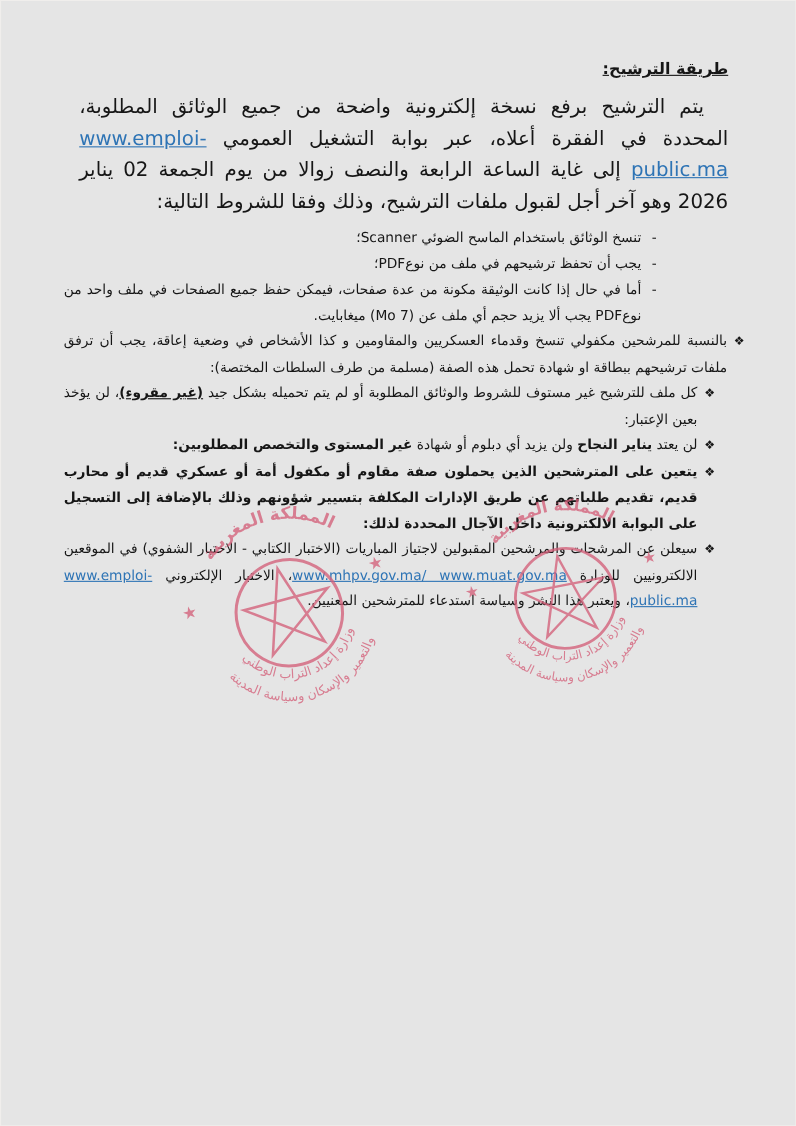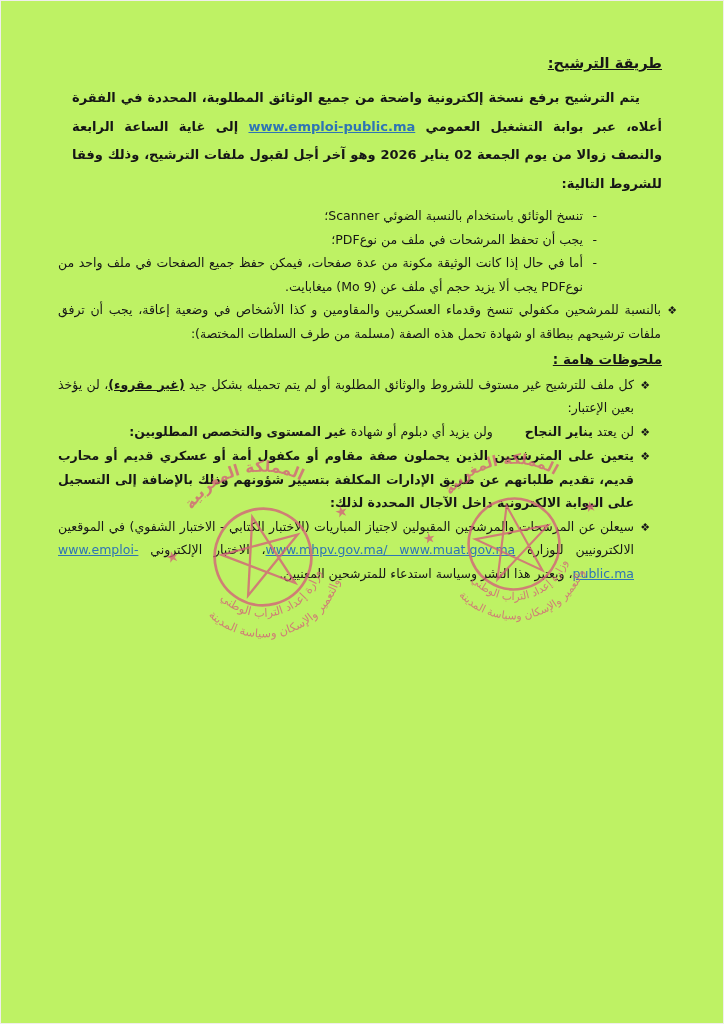--- a/index.html
+++ b/index.html
@@ -1,83 +1,82 @@
 <!DOCTYPE html>
 <html lang="ar"><head>
 <meta charset="utf-8">
 <style>
   html,body{margin:0;padding:0;}
   body{
     width:724px;height:1024px;background:#ffffff;overflow:hidden;
     font-family:"DejaVu Sans", sans-serif;color:#161616;
   }
-  .page{position:relative;width:724px;height:1024px;background:#bef264;box-shadow:inset 0 0 0 1px #f0eeec;}
+  .page{position:relative;width:724px;height:1024px;background:#e5e5e5;box-shadow:inset 0 0 0 1px #f0eeec;}
   .content{
     position:absolute;top:50px;right:62px;width:604px;
     direction:rtl;text-align:justify;
   }
   .doc-title{
     font-size:14.5px;font-weight:bold;text-decoration:underline;
     margin:0 0 8px 0;line-height:26px;
   }
   .intro{
-    margin:0 0 6px 14px;font-size:13px;line-height:28.5px;text-indent:22px;font-weight:700;
+    margin:0 0 6px 14px;font-size:18px;line-height:28.5px;text-indent:22px;font-weight:400;
   }
   .link{color:#2e74b5;text-decoration:underline;cursor:pointer;}
   .lst{font-size:12.5px;line-height:23.5px;}
   .dash-item{display:flex;margin-right:65px;}
   .dash-item .marker{flex:none;width:14px;}
   .dia-item{display:flex;}
   .dia-item .marker{flex:none;width:16px;font-size:11px;padding-top:1px;}
   .dia-item.level0{margin-right:-15px;}
   .dia-item.level1{margin-right:12px;}
   .dia-item .txt,.dash-item .txt{flex:1;text-align:justify;}
   .notes-heading{
     font-size:13.5px;font-weight:bold;text-decoration:underline;
     margin:3px 0 1px 0;line-height:23.5px;
   }
   .emph{font-weight:bold;text-decoration:underline;}
-  .b{font-weight:bold;margin-left:28px;}
+  .b{font-weight:bold;}
   .bold-item{font-weight:bold;}
   .stamp{position:absolute;opacity:0.78;}
   .stamp text{fill:#d4607a;}
   .stamp .ring,.stamp .star-path{stroke:#d4607a;fill:none;}
   .stamp-1{left:148px;top:442px;width:230px;height:230px;transform:rotate(-15deg);}
   .stamp-2{left:406px;top:436px;width:216px;height:216px;transform:rotate(-11deg);}
 </style>
 </head>
 <body>
 
 <div class="page">
   <div class="content" dir="rtl">
 
     <h1 class="doc-title">طريقة الترشيح:</h1>
 
     <p class="intro"><span>يتم الترشيح برفع نسخة إلكترونية واضحة من جميع الوثائق المطلوبة، المحددة في الفقرة أعلاه، عبر بوابة التشغيل العمومي </span><a class="link">www.emploi-public.ma</a><span> إلى غاية الساعة الرابعة والنصف زوالا من يوم الجمعة 02 يناير 2026 وهو آخر أجل لقبول ملفات الترشيح، وذلك وفقا للشروط التالية:</span></p>
 
     <div class="lst">
       <div class="dash-item">
         <span class="marker">-</span>
-        <span class="txt">تنسخ الوثائق باستخدام بالنسبة الضوئي Scanner؛</span>
+        <span class="txt">تنسخ الوثائق باستخدام الماسح الضوئي Scanner؛</span>
       </div>
       <div class="dash-item">
         <span class="marker">-</span>
-        <span class="txt">يجب أن تحفظ المرشحات في ملف من نوعPDF؛</span>
+        <span class="txt">يجب أن تحفظ ترشيحهم في ملف من نوعPDF؛</span>
       </div>
       <div class="dash-item">
         <span class="marker">-</span>
-        <span class="txt">أما في حال إذا كانت الوثيقة مكونة من عدة صفحات، فيمكن حفظ جميع الصفحات في ملف واحد من نوعPDF يجب ألا يزيد حجم أي ملف عن (Mo 9) ميغابايت.</span>
+        <span class="txt">أما في حال إذا كانت الوثيقة مكونة من عدة صفحات، فيمكن حفظ جميع الصفحات في ملف واحد من نوعPDF يجب ألا يزيد حجم أي ملف عن (Mo 7) ميغابايت.</span>
       </div>
 
       <div class="dia-item level0">
         <span class="marker">❖</span>
         <span class="txt">بالنسبة للمرشحين مكفولي تنسخ وقدماء العسكريين والمقاومين و كذا الأشخاص في وضعية إعاقة، يجب أن ترفق ملفات ترشيحهم ببطاقة او شهادة تحمل هذه الصفة (مسلمة من طرف السلطات المختصة):</span>
       </div>
 
-      <h2 class="notes-heading">ملحوظات هامة :</h2>
 
       <div class="dia-item level1">
         <span class="marker">❖</span>
         <span class="txt"><span>كل ملف للترشيح غير مستوف للشروط والوثائق المطلوبة أو لم يتم تحميله بشكل جيد </span><span class="emph">(غير مقروء)</span><span>، لن يؤخذ بعين الإعتبار:</span></span>
       </div>
 
       <div class="dia-item level1">
         <span class="marker">❖</span>
         <span class="txt"><span>لن يعتد </span><span class="b">يناير النجاح</span><span> ولن يزيد أي دبلوم أو شهادة </span><span class="b">غير المستوى والتخصص المطلوبين:</span></span>
       </div>

